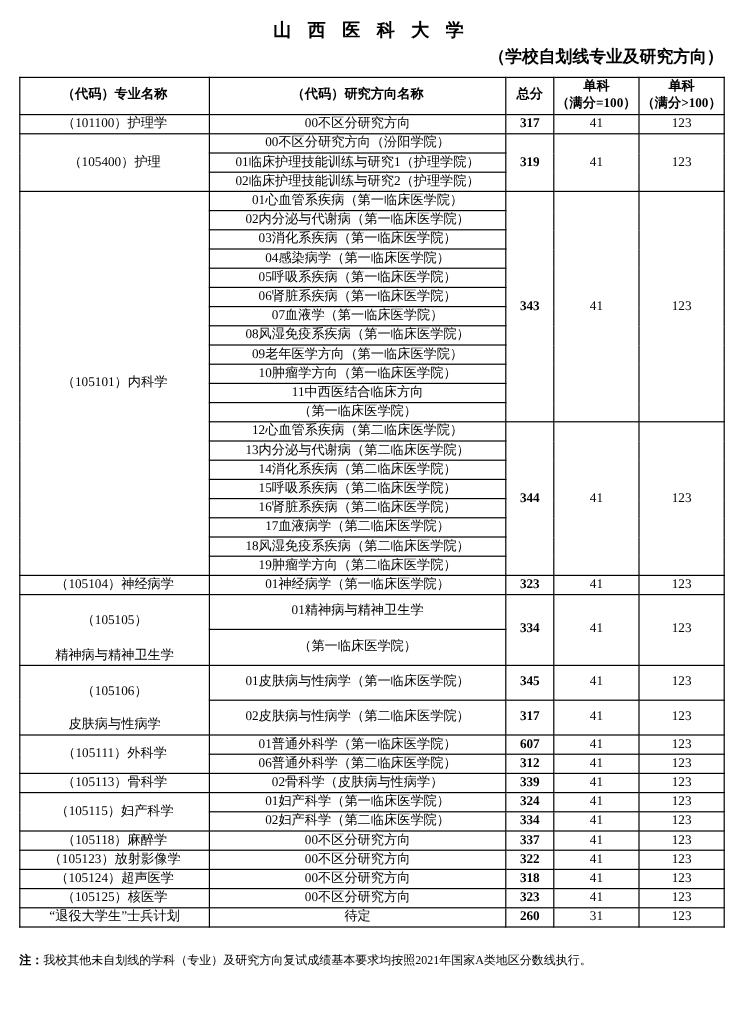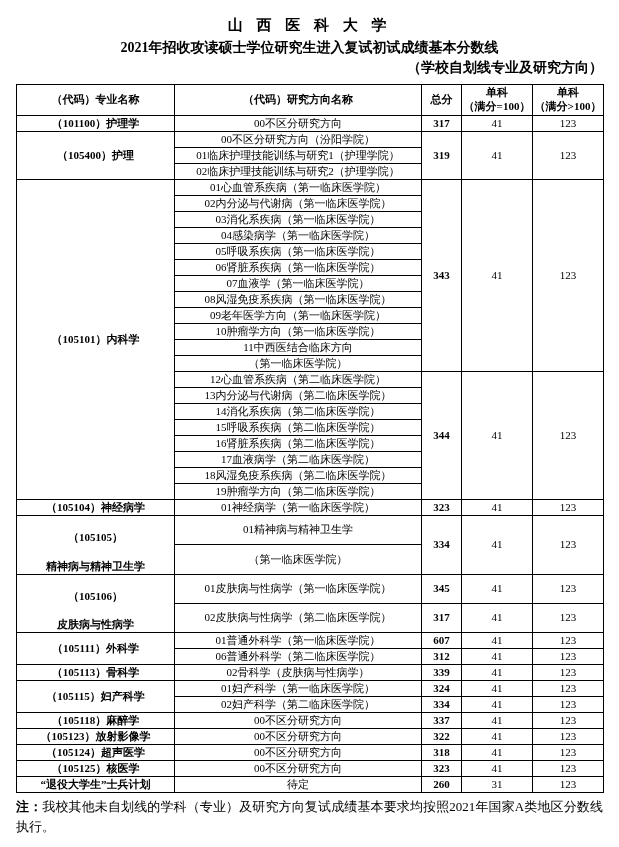--- a/index.html
+++ b/index.html
@@ -66,55 +66,54 @@
     display: block;
     font-weight: bold;
     font-size: 11px;
   }
   .colmajor { width: 158px; }
   .coldir   { width: 247px; }
   .coltotal { width: 40px; }
   .colsub   { width: 71px; }
 
   td.major {
-    font-weight: bold;
+    font-weight: normal;
     font-size: 11.5px;
     padding: 1px 2px;
   }
   td.dir {
     text-align: left;
     padding: 0 2px 0 3px;
     font-size: 11px;
     height: 15px;
     margin-left: 44px;
   }
   td.total {
     font-weight: bold;
     font-size: 12px;
   }
   td.sc {
     font-size: 11px;
   }
   .note {
-    margin: 4px auto 0 auto;
+    margin: 20px auto 0 auto;
     width: 587px;
-    font-size: 13px;
+    font-size: 10px;
     line-height: 1.55;
     text-align: justify;
   }
   .note b { font-weight: bold; }
   .two-line { display: block; margin-top: 15px; }
 </style>
 </head>
 <body>
 
 <div class="page">
 
   <div class="title1">山 西 医 科 大 学</div>
-  <div class="title2">2021年招收攻读硕士学位研究生进入复试初试成绩基本分数线</div>
   <div class="title3">（学校自划线专业及研究方向）</div>
 
   <table class="score">
     <colgroup>
       <col class="colmajor">
       <col class="coldir">
       <col class="coltotal">
       <col class="colsub">
       <col class="colsub">
     </colgroup>

